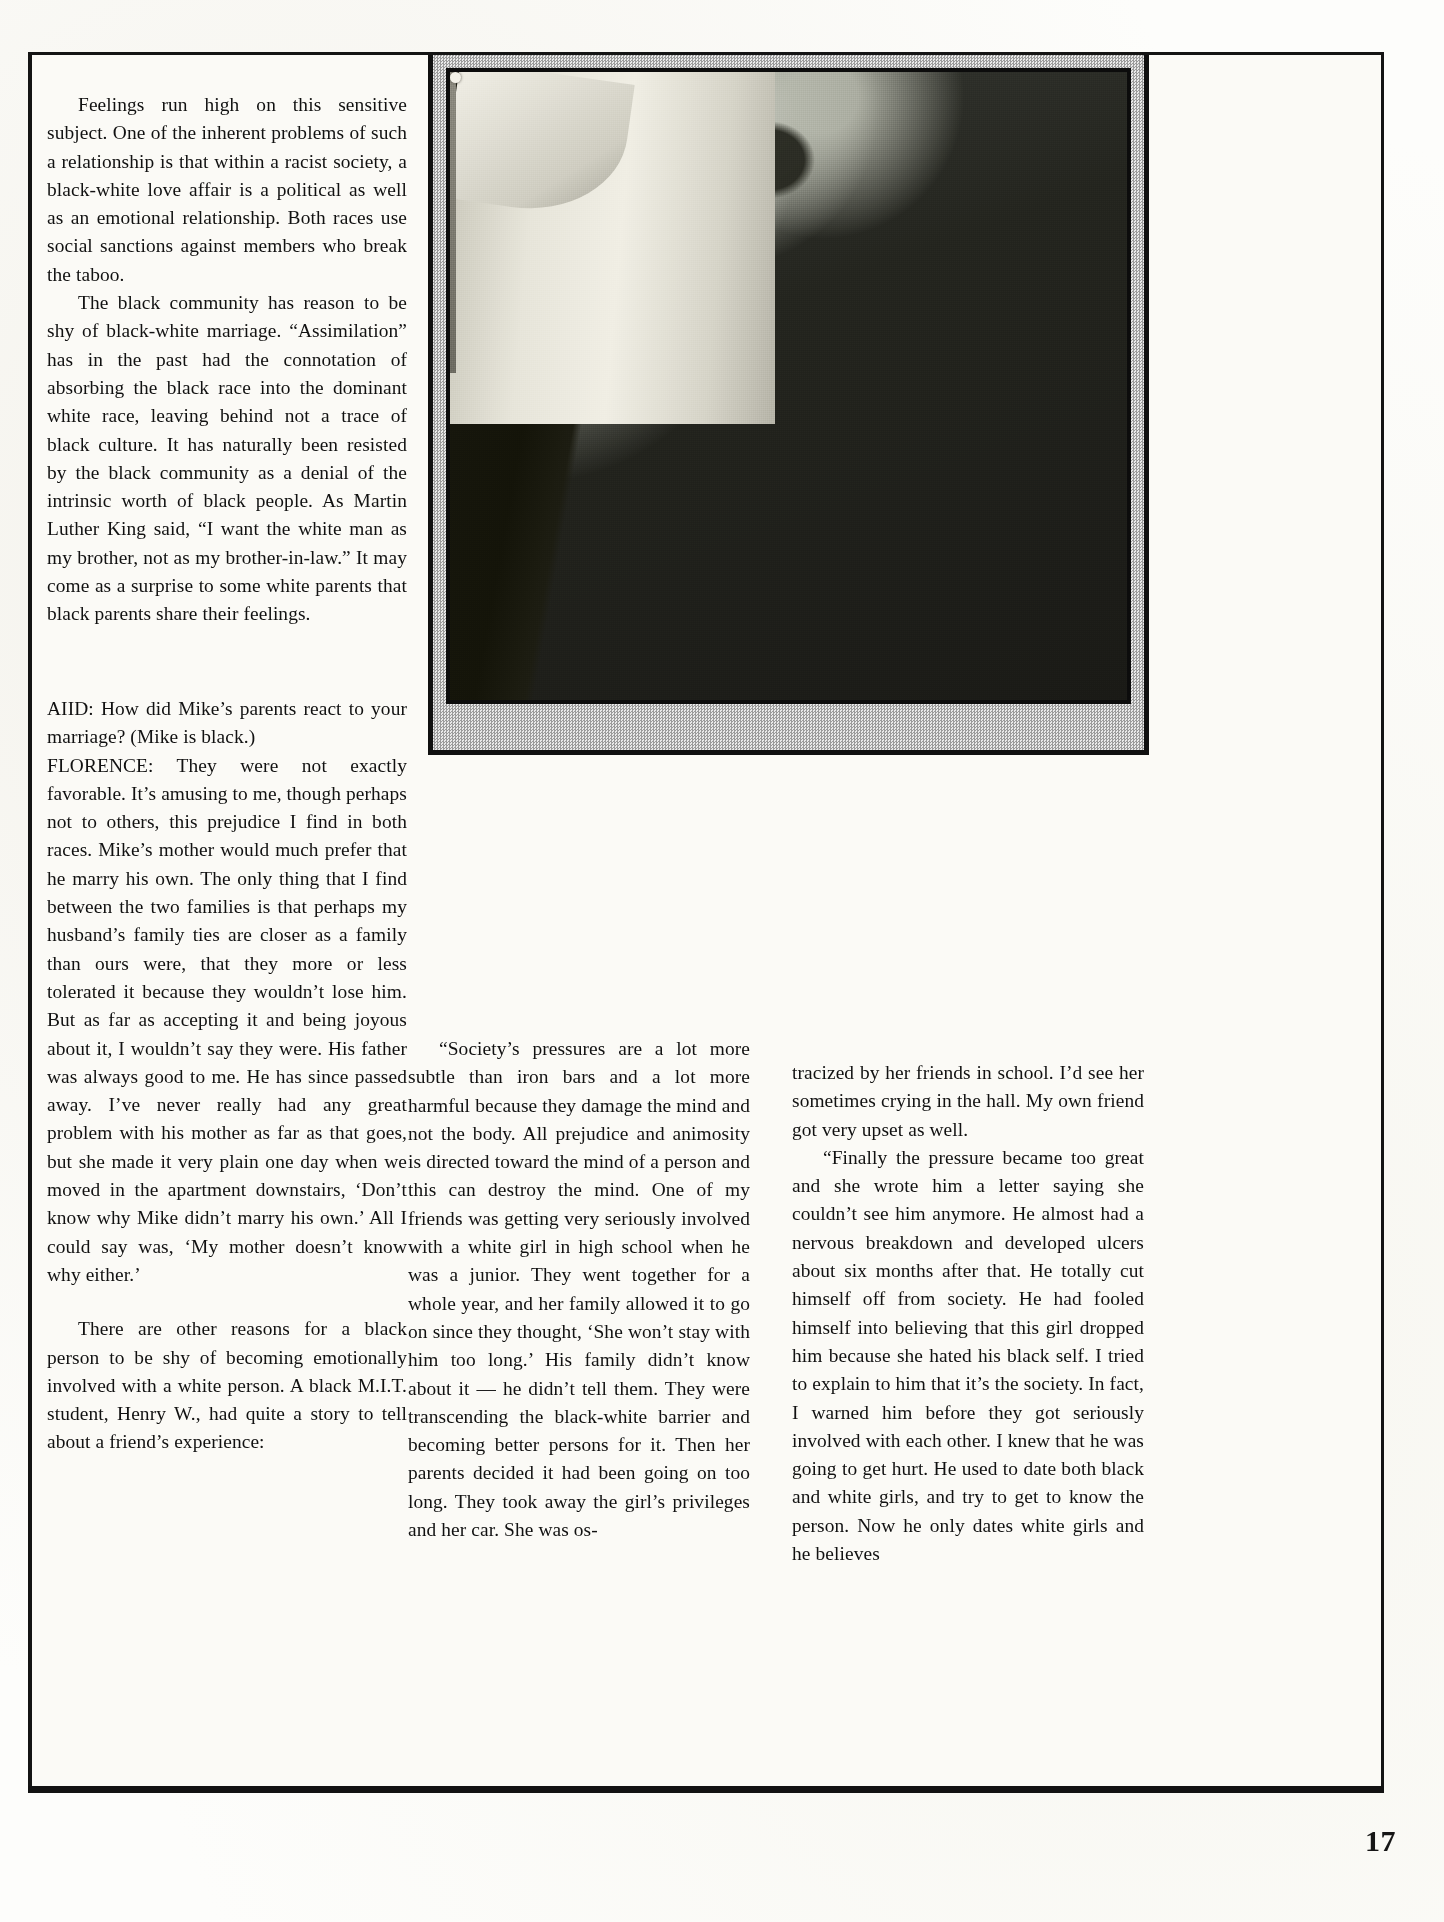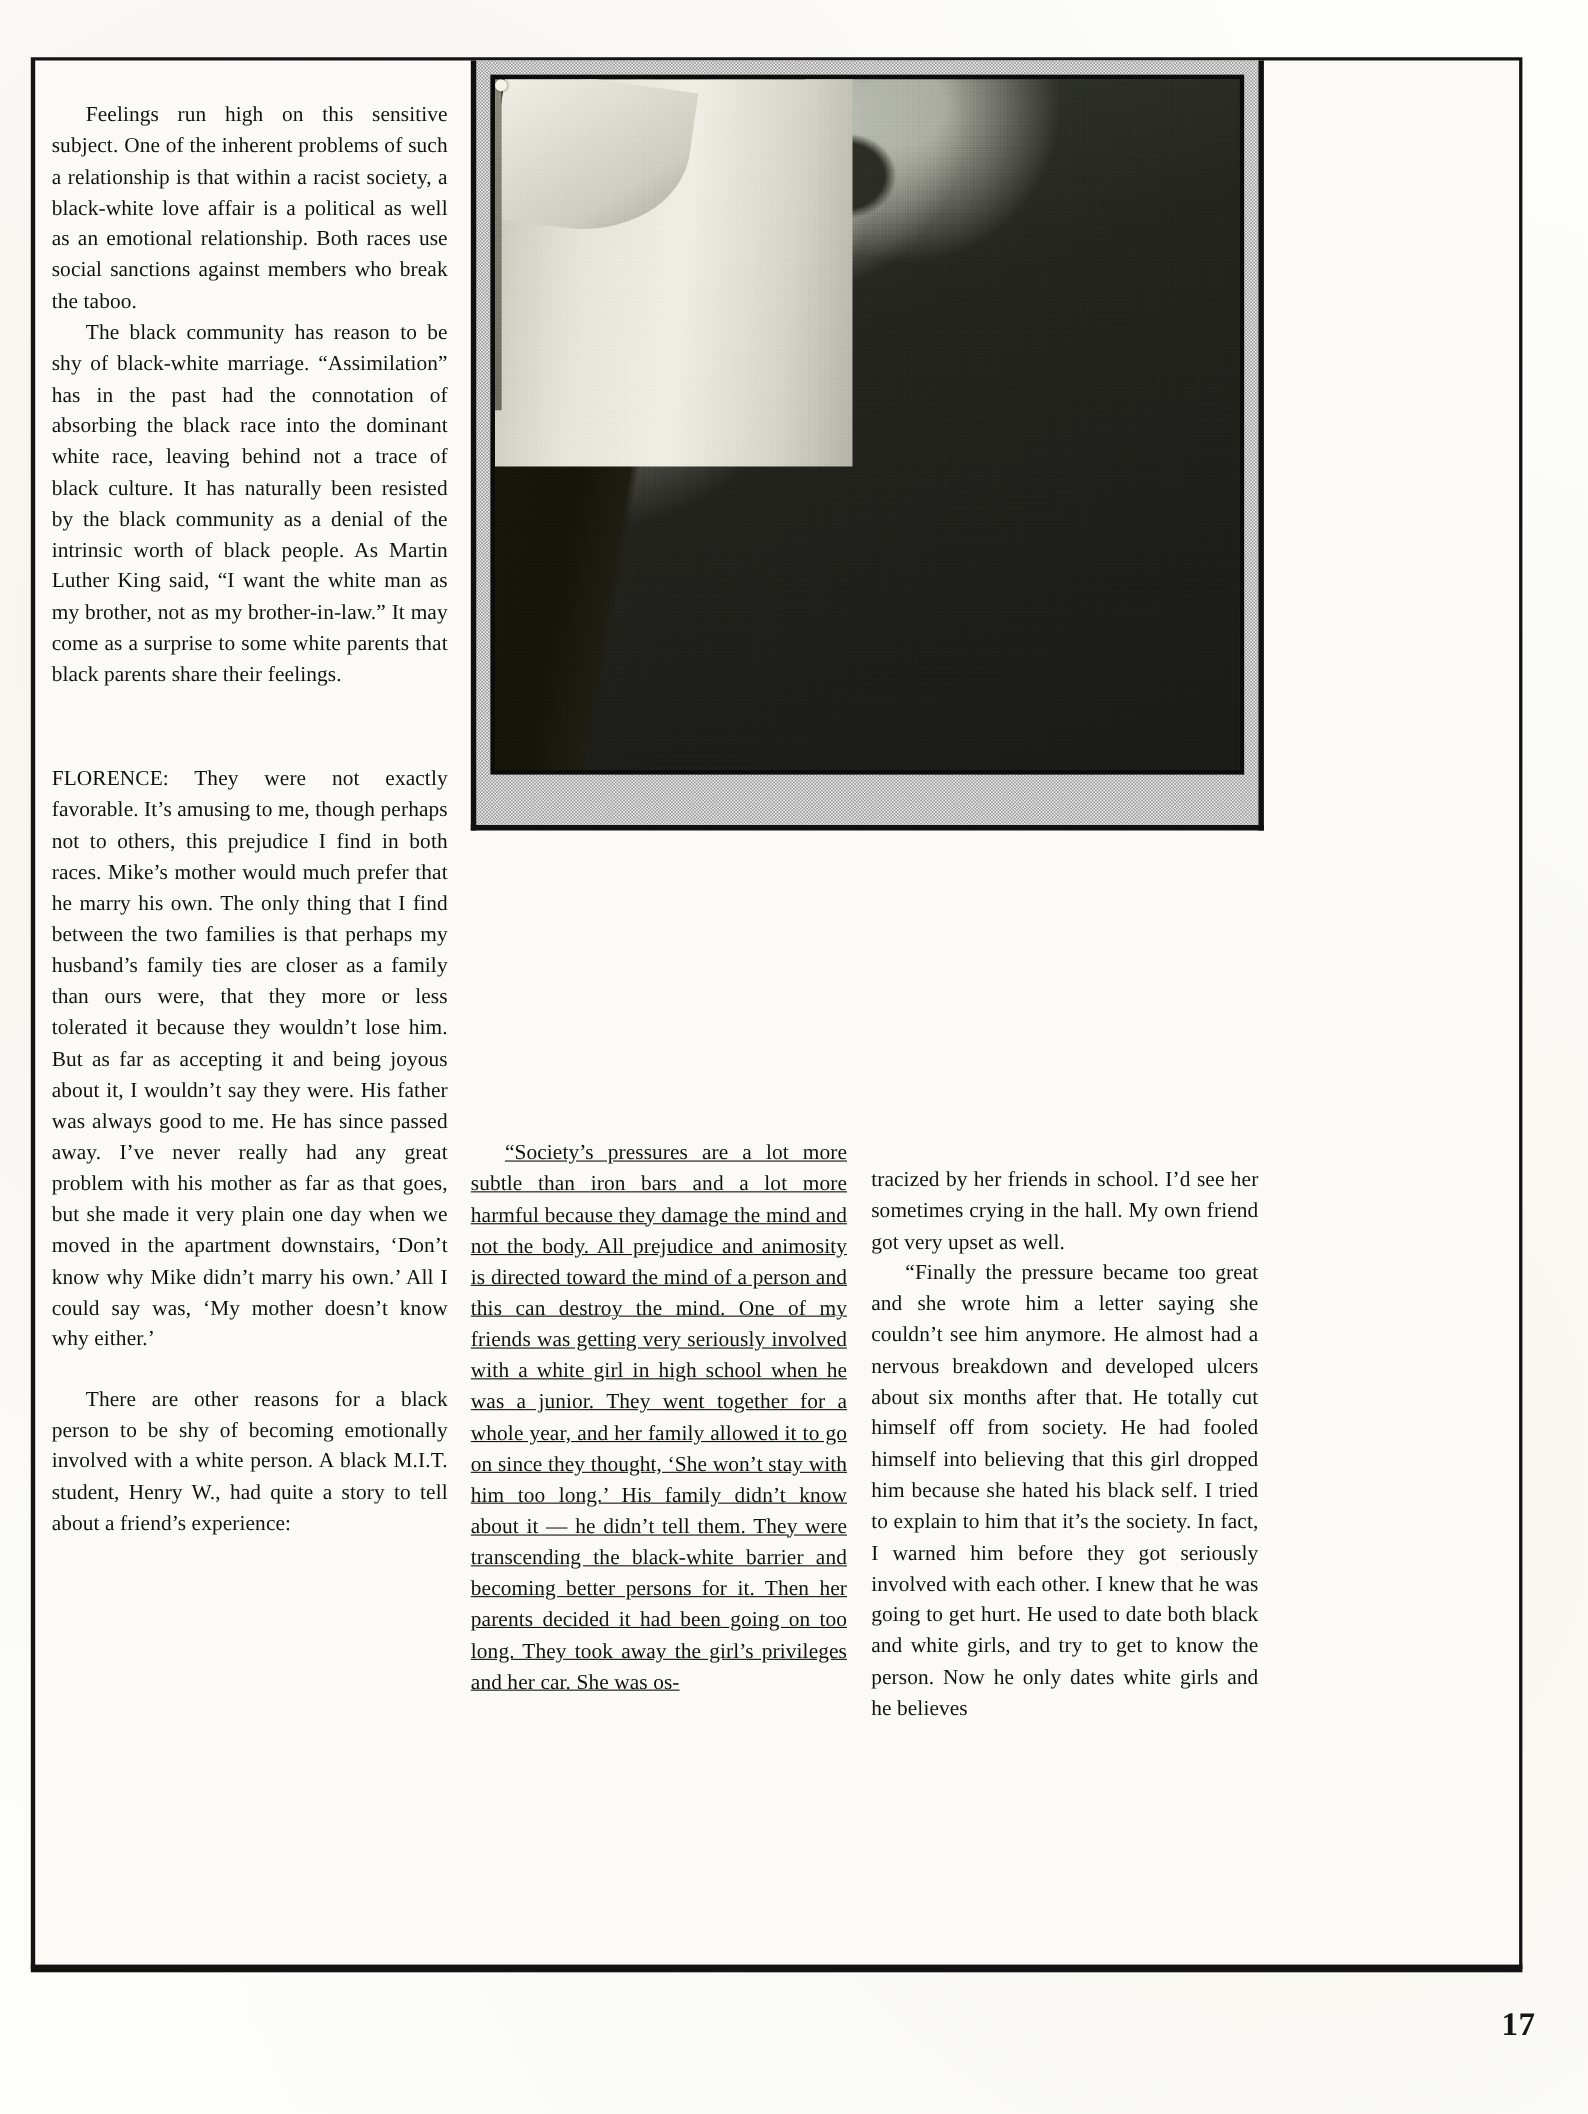--- a/index.html
+++ b/index.html
@@ -211,21 +211,21 @@
   }
 
   
   #col-left-lower{
     position:absolute;
     left:15px; top:-60px; width:360px;
   }
 
   #col-mid{
     position:absolute;
-    left:396px; top:280px; width:342px;text-decoration:underline;
+    left:376px; top:280px; width:342px;
   }
   #col-right{
     position:absolute;
     left:760px; top:280px; width:352px;margin-top:24px;
   }
 
   
   #bottom-rule{
     position:absolute;
     left:28px; top:1786px;
@@ -275,20 +275,21 @@
           <div class="ph placket"></div>
           <div class="ph button"></div>
           <div class="ph grain"></div>
         </div>
       </div>
     </div>
 
     <div id="lower">
 
       <div id="col-left-lower" class="col">
+        <p>AIID: How did Mike’s parents react to your marriage? (Mike is black.)</p>
         <p>FLORENCE: They were not exactly favorable. It’s amusing to me, though perhaps not to others, this prejudice I find in both races. Mike’s mother would much prefer that he marry his own. The only thing that I find between the two families is that perhaps my husband’s family ties are closer as a family than ours were, that they more or less tolerated it because they wouldn’t lose him. But as far as accepting it and being joyous about it, I wouldn’t say they were. His father was always good to me. He has since passed away. I’ve never really had any great problem with his mother as far as that goes, but she made it very plain one day when we moved in the apartment downstairs, ‘Don’t know why Mike didn’t marry his own.’ All I could say was, ‘My mother doesn’t know why either.’</p>
         <p class="ind" style="margin-top:26px;">There are other reasons for a black person to be shy of becoming emotionally involved with a white person. A black M.I.T. student, Henry W., had quite a story to tell about a friend’s experience:</p>
       </div>
 
 
       <div id="col-mid" class="col">
         <p class="ind">“Society’s pressures are a lot more subtle than iron bars and a lot more harmful because they damage the mind and not the body. All prejudice and animosity is directed toward the mind of a person and this can destroy the mind. One of my friends was getting very seriously involved with a white girl in high school when he was a junior. They went together for a whole year, and her family allowed it to go on since they thought, ‘She won’t stay with him too long.’ His family didn’t know about it — he didn’t tell them. They were transcending the black-white barrier and becoming better persons for it. Then her parents decided it had been going on too long. They took away the girl’s privileges and her car. She was os-</p>
       </div>
 
       <div id="col-right" class="col">

